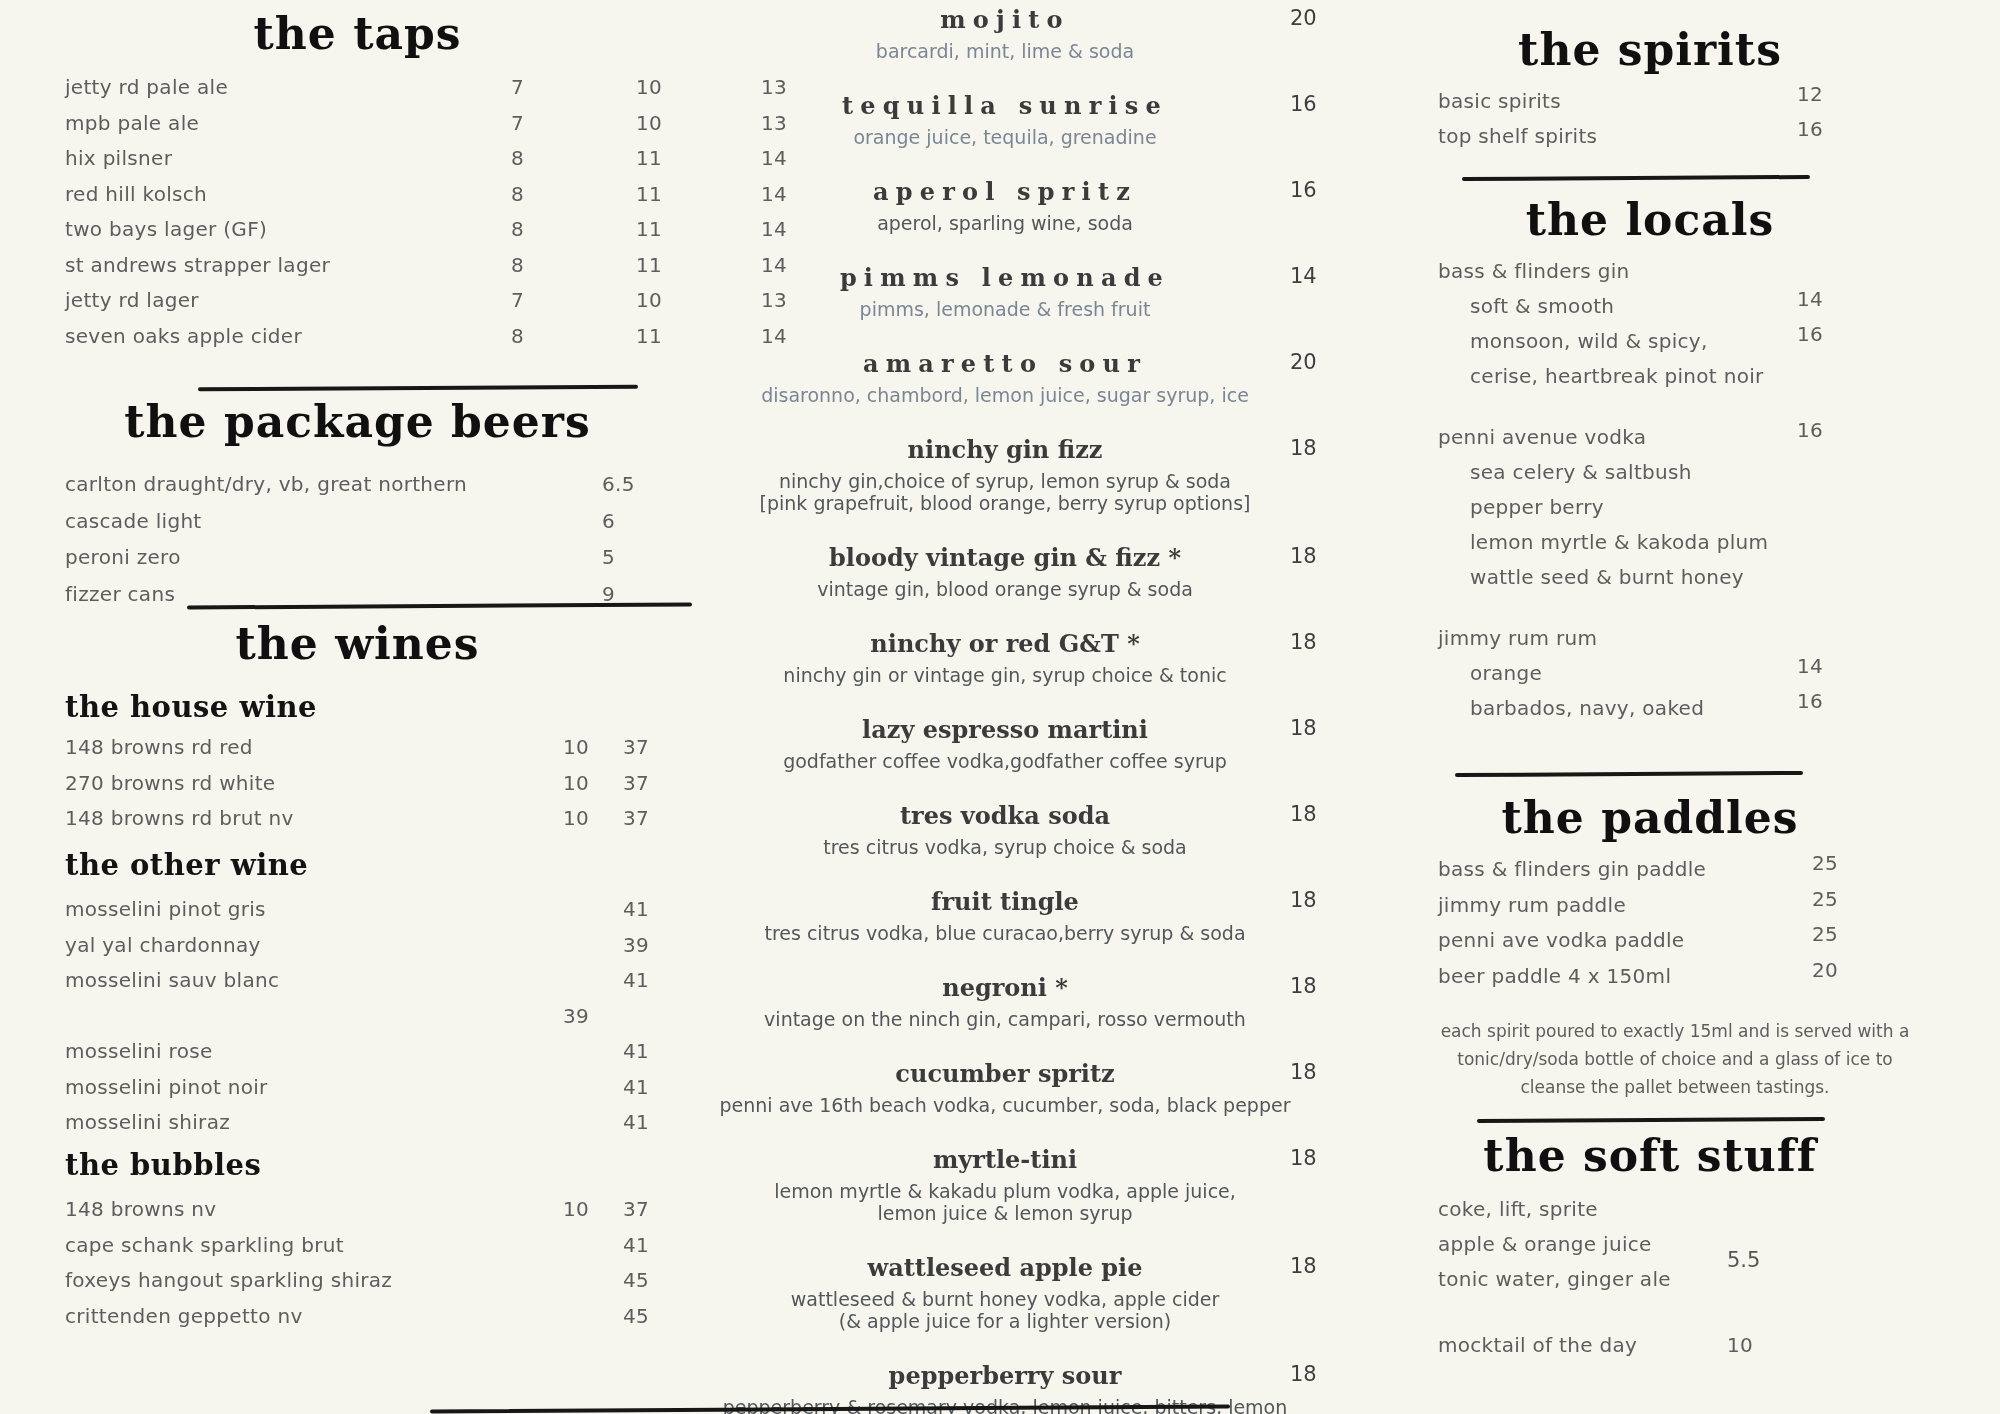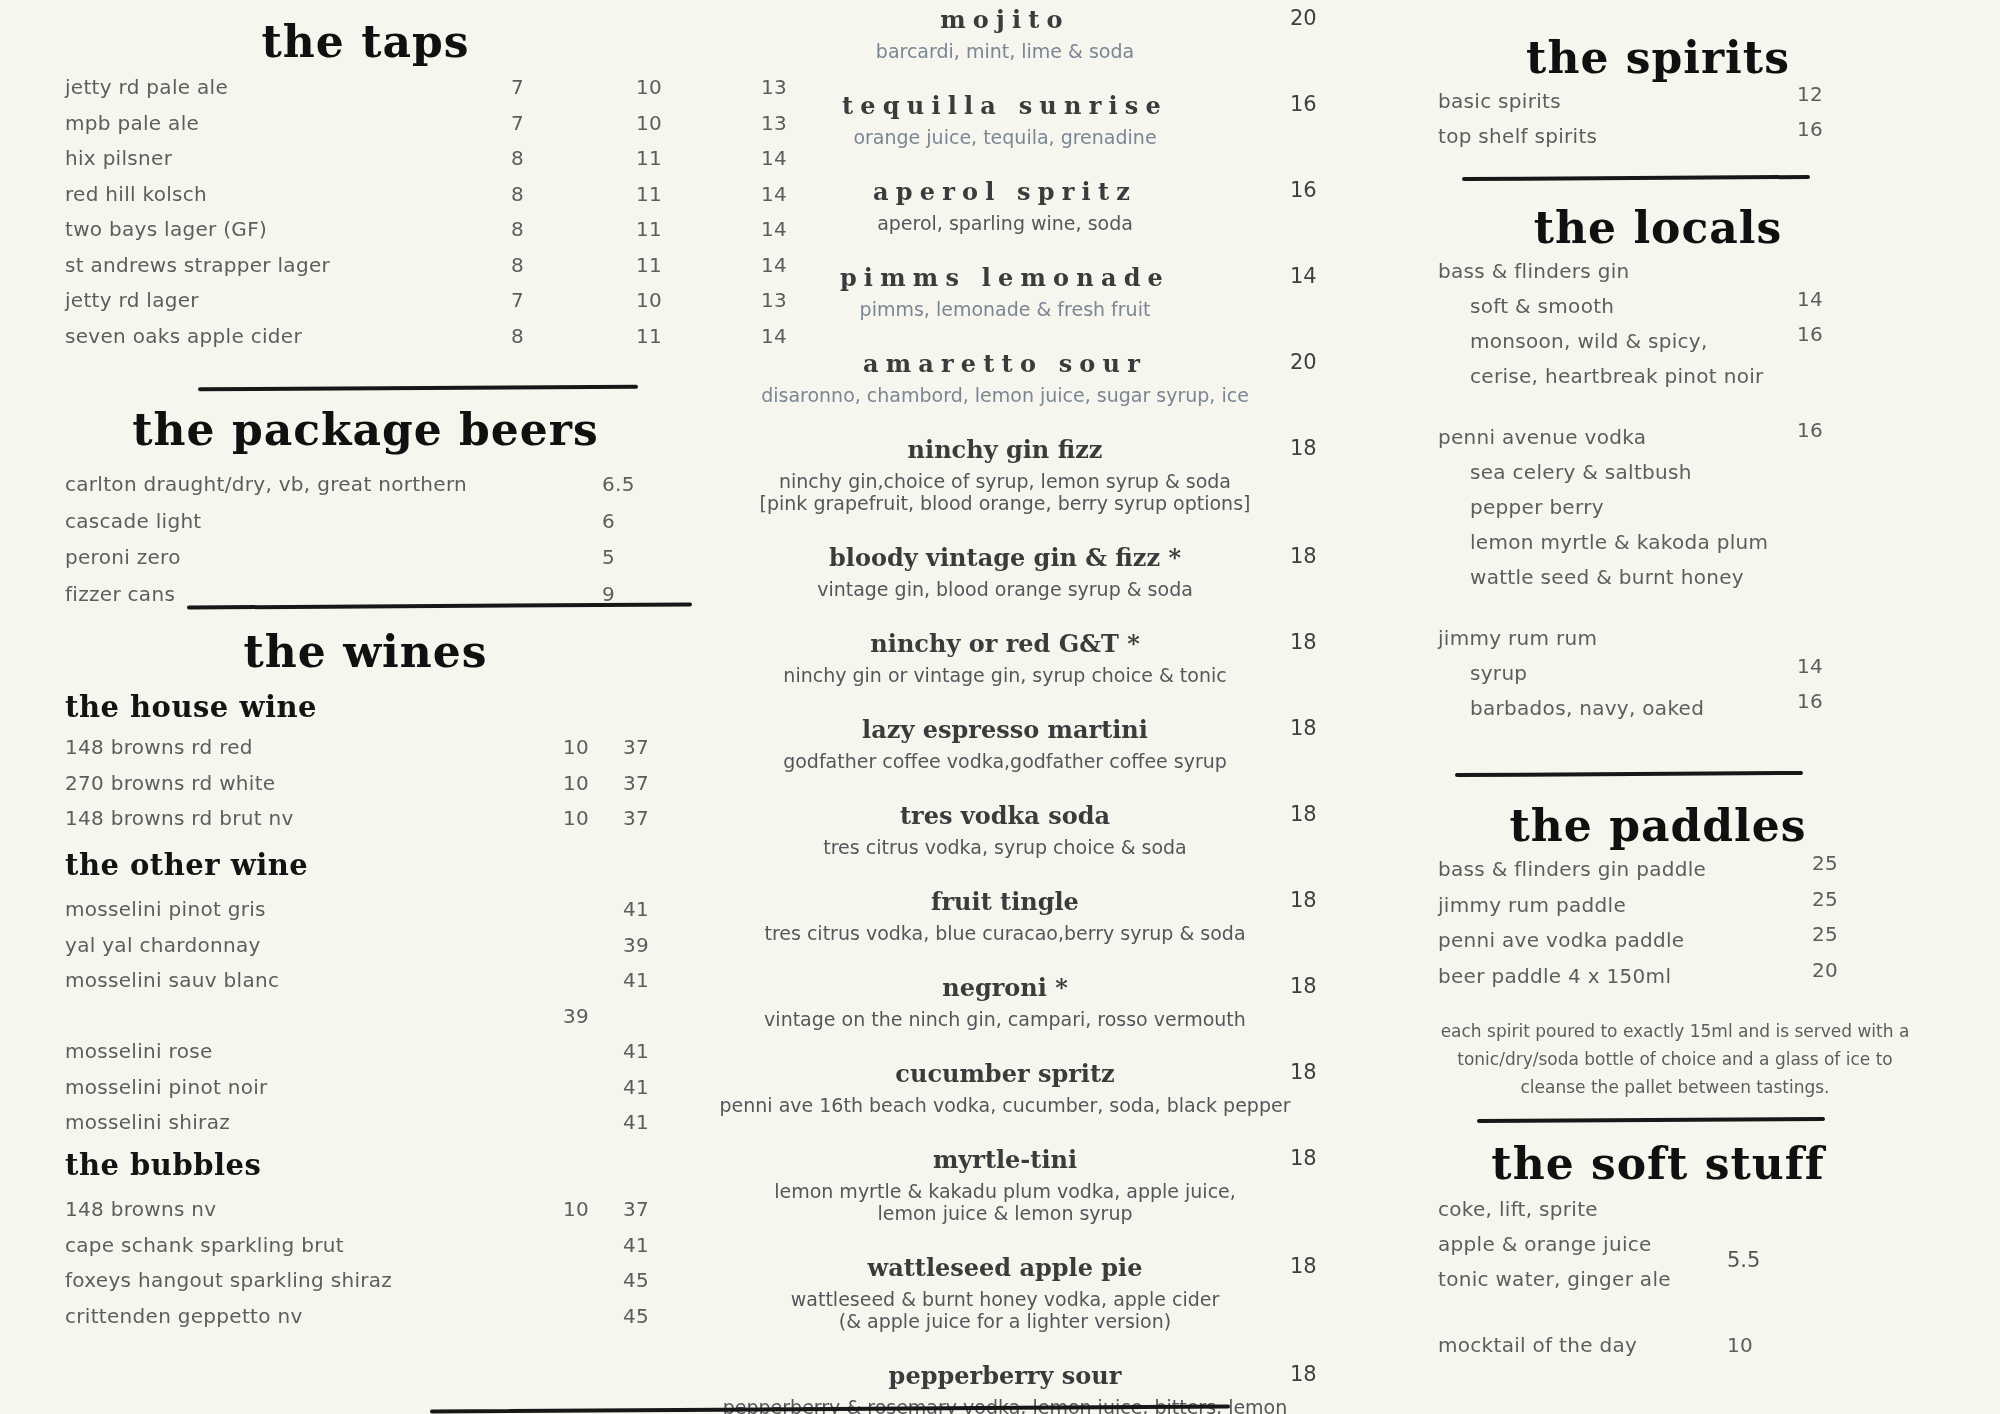--- a/index.html
+++ b/index.html
@@ -6,21 +6,21 @@
   body{width:2000px;height:1414px;font-family:"DejaVu Sans",sans-serif;}
   .page{position:relative;width:2000px;height:1414px;background:#f6f5ee;overflow:hidden;}
 
   section{position:absolute;top:0;height:1414px;}
   .col-left{left:65px;width:585px;}
   .col-mid{left:705px;width:600px;top:2px;}
   .col-right{left:1438px;width:474px;}
 
   .abs{position:absolute;left:0;width:100%;}
 
-  .title{position:absolute;left:0;width:100%;margin:8px;text-align:center;
+  .title{position:absolute;left:0;width:100%;margin:0;text-align:center;
     font-family:"DejaVu Serif",serif;font-weight:700;font-size:44px;line-height:1.2;
     color:#101010;letter-spacing:1px;}
   .col-right .title{width:424px;}
   .subtitle{position:absolute;left:0;width:100%;margin:0;
     font-family:"DejaVu Serif",serif;font-weight:700;font-size:29px;line-height:1.2;
     color:#131313;letter-spacing:0.5px;}
 
   .divider{position:absolute;height:4px;background:#171717;border-radius:3px;transform:rotate(-0.35deg);}
 
   .row{font-size:20px;color:#5d5d5d;letter-spacing:0.3px;}
@@ -351,21 +351,21 @@
   </div>
         <div class="row r-row indent">
     <span class="nm">wattle seed &amp; burnt honey</span>
     <span class="pr"></span>
   </div>
         <div class="row r-row gap">
     <span class="nm">jimmy rum rum</span>
     <span class="pr"></span>
   </div>
         <div class="row r-row indent">
-    <span class="nm">syrup</span>
+    <span class="nm">orange</span>
     <span class="pr">14</span>
   </div>
         <div class="row r-row indent">
     <span class="nm">barbados, navy, oaked</span>
     <span class="pr">16</span>
   </div>
       </div>
 
     <div class="divider" style="top:772px;left:17px;width:348px"></div>
     <h1 class="title" style="top:792px">the paddles</h1>

